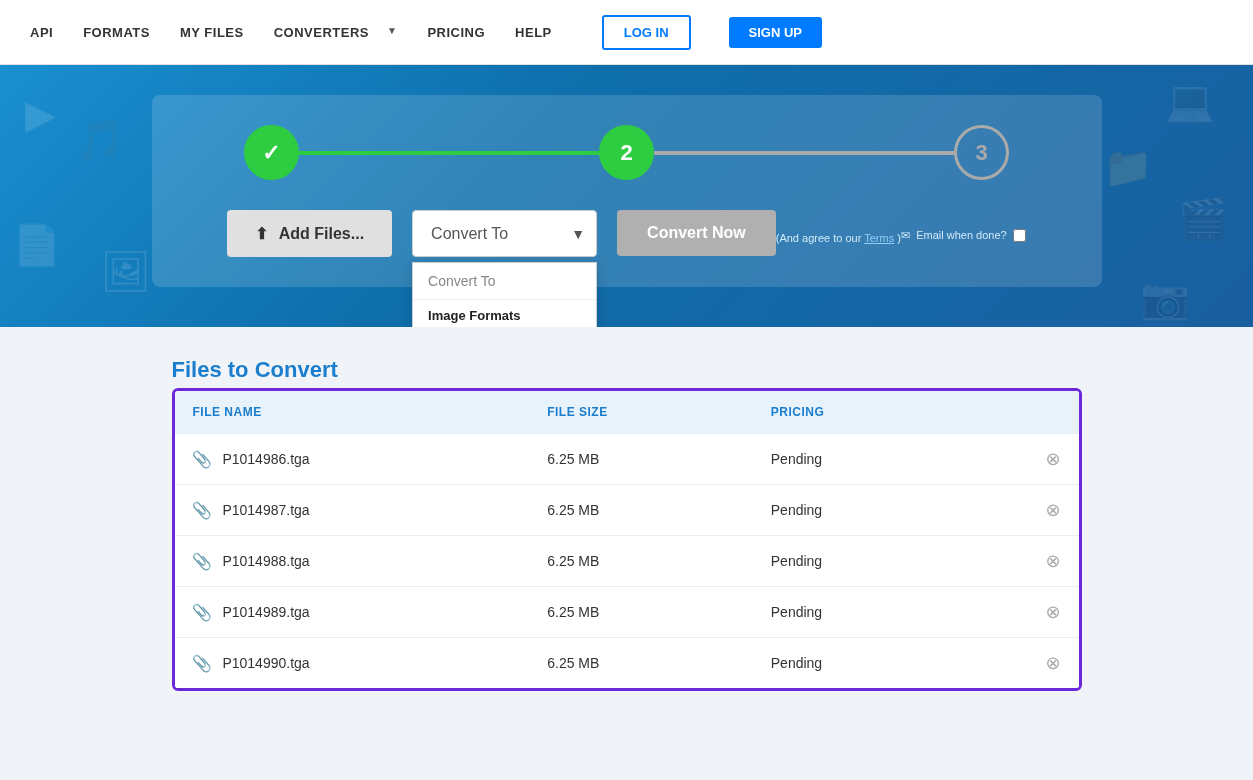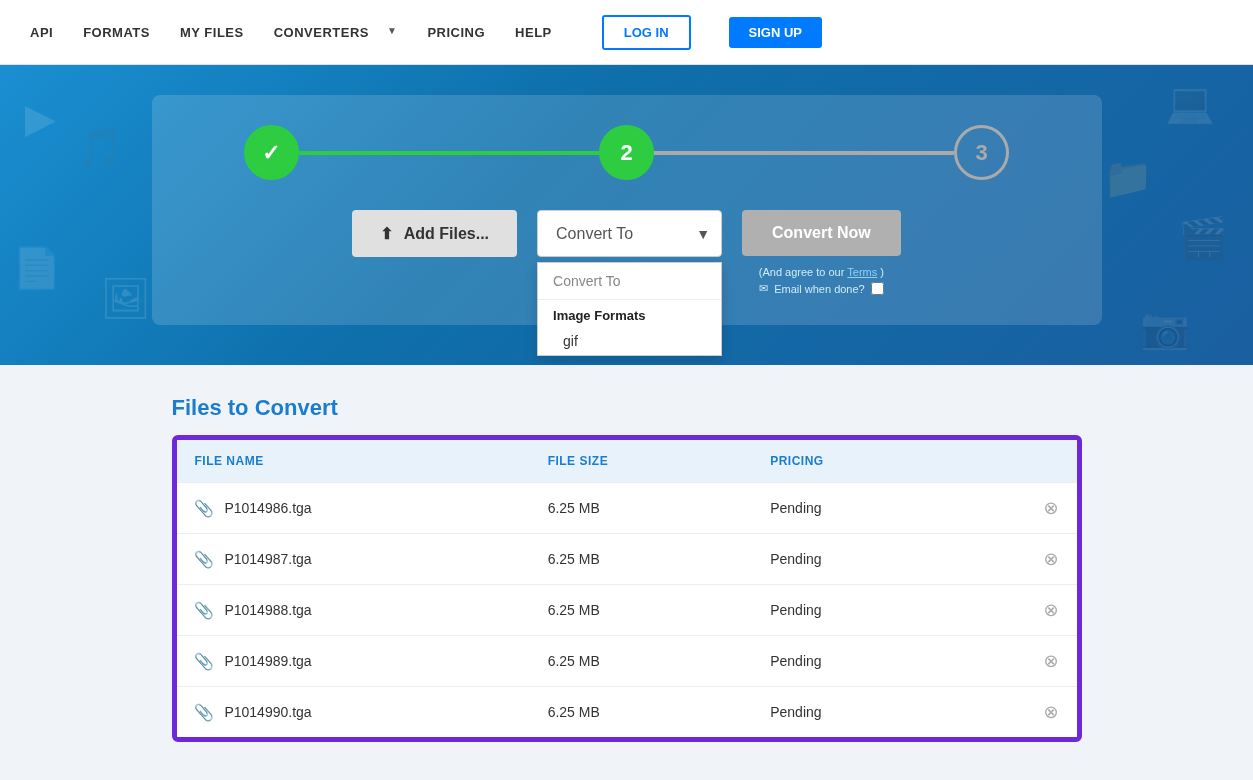--- a/index.html
+++ b/index.html
@@ -253,21 +253,21 @@
       color: #fff;
       padding: 14px 30px;
       font-size: 16px;
       font-weight: bold;
       cursor: pointer;
       border-radius: 4px;
       white-space: nowrap;
     }
     .convert-now-area {
       display: flex;
-      flex-direction: column;
+      flex-direction: row;
       align-items: center;
     }
     .convert-now-hint {
       margin-top: 10px;
       font-size: 11px;
       color: #d0eaf8;
       text-align: center;
     }
     .convert-now-hint a {
       color: #90d0f8;
@@ -286,28 +286,28 @@
 
     
     .files-section {
       max-width: 950px;
       margin: 30px auto 0;
       padding: 0 20px;
     }
     .files-title {
       font-size: 22px;
       color: #333;
-      margin-bottom: 14px;
+      margin-bottom: 5px;
     }
     .files-title span {
       color: #1a7dce;
     }
     .files-table-wrapper {
       background: #fff;
-      border: 5px solid #6d28d9;
+      border: 3px solid #6d28d9;
       border-radius: 6px;
       overflow: hidden;
     }
     .files-table {
       width: 100%;
       border-collapse: collapse;
     }
     .files-table thead tr {
       background: #e8f2fa;
     }

